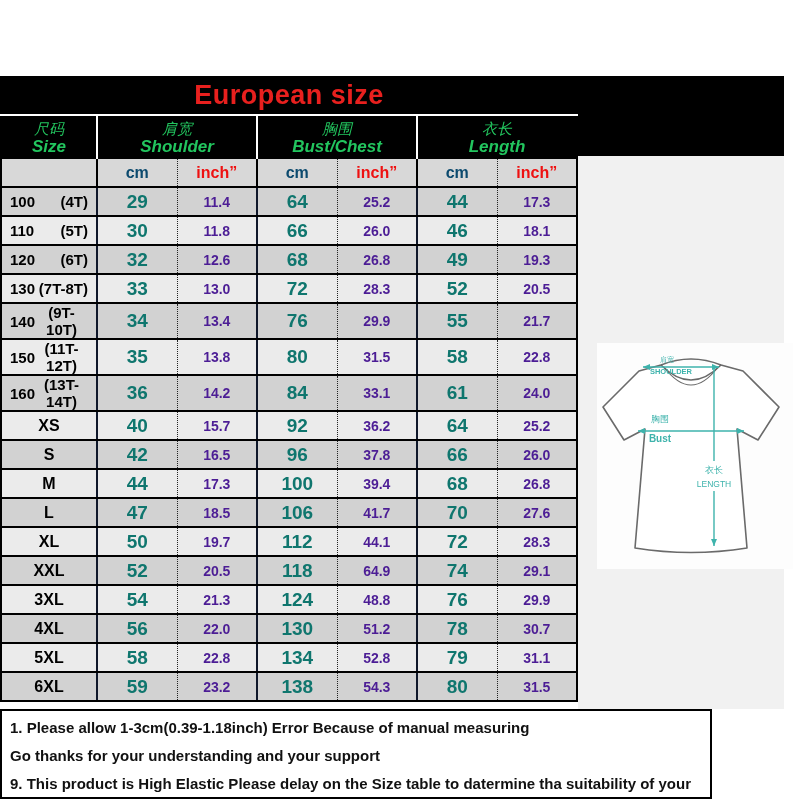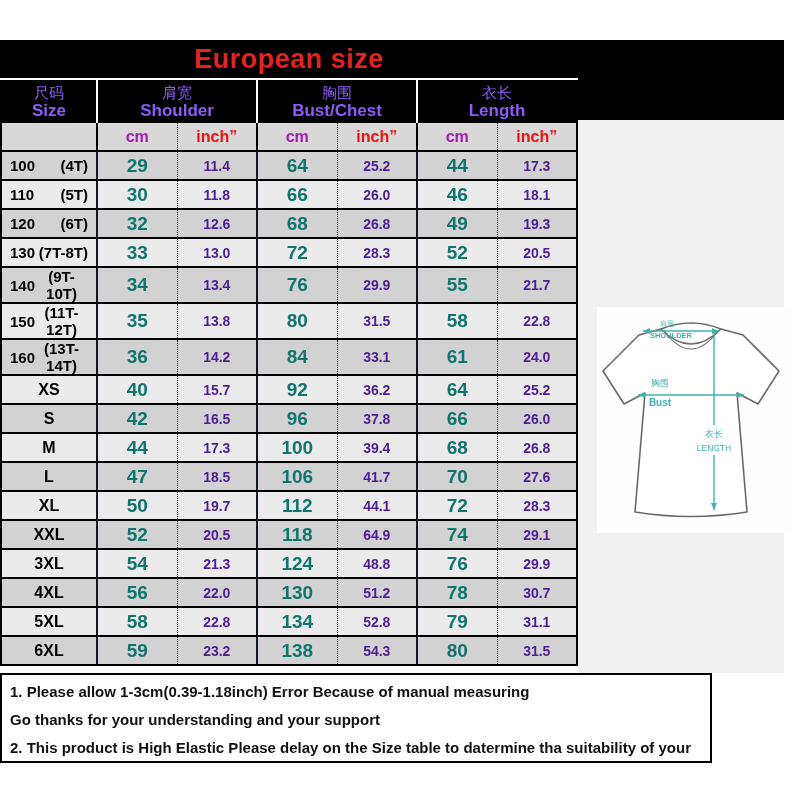--- a/index.html
+++ b/index.html
@@ -1,31 +1,31 @@
 <!DOCTYPE html>
 <html><head>
 <meta charset="utf-8">
 <style>
   html,body{margin:0;padding:0;}
   body{width:800px;height:800px;background:#ffffff;font-family:"Liberation Sans",sans-serif;overflow:hidden;}
   .sheet{position:relative;width:800px;height:800px;background:#fff;}
   .top-strip{height:40px;background:#fff;}
-  .main-row{display:flex;width:784px;height:633px;}
+  .main-row{display:flex;width:784px;height:633px;margin-top:36px;}
   .table-area{width:578px;box-sizing:border-box;}
   .title-bar{height:38px;background:#000;border-bottom:2px solid #ffffff;display:flex;align-items:center;justify-content:center;}
   .title-bar span{color:#e8201e;font-size:27px;font-weight:bold;letter-spacing:0.5px;}
   table.size-table{width:578px;border-collapse:collapse;table-layout:fixed;border:2px solid #000;}
   tr.group-row{height:41px;background:#000;}
-  tr.group-row th{color:#8b5cf6;font-weight:normal;padding:0;vertical-align:middle;}
+  tr.group-row th{color:#22c55e;font-weight:normal;padding:0;vertical-align:middle;font-style:italic;}
   tr.group-row th.sep{border-left:2px solid #fff;}
   .g-zh{font-size:15px;line-height:17px;}
   .g-en{font-size:17px;font-weight:bold;line-height:19px;}
   tr.unit-row{height:29px;background:#d8d8d8;}
   tr.unit-row td{text-align:center;font-size:16px;font-weight:bold;border-top:2px solid #000;border-bottom:2px solid #000;}
-  td.u-cm{color:#a21caf;border-left:2px solid #000;}
+  td.u-cm{color:#0c4a6e;border-left:2px solid #000;}
   td.u-inch{color:#ee1111;border-left:1px dotted #222;}
   tbody tr{height:29px;}
   tbody tr:nth-child(odd){background:#d2d2d2;}
   tbody tr:nth-child(even){background:#ebebeb;}
   tbody td{border-bottom:2px solid #000;text-align:center;vertical-align:middle;}
   td.size-cell{font-size:15px;font-weight:bold;color:#000;padding:0 8px;}
   .size-flex{display:flex;justify-content:space-between;align-items:center;}
   .size-center{display:block;text-align:center;font-size:16px;}
   td.v-cm{font-size:19px;font-weight:bold;color:#0f766e;border-left:2px solid #0f172a;}
   td.v-inch{font-size:14px;font-weight:bold;color:#4c1d95;border-left:1px dotted #222;}
@@ -336,15 +336,15 @@
             <text x="117" y="144" font-size="8.5" fill="#3eb3ac" text-anchor="middle">LENGTH</text>
           </svg>
         </div>
       </div>
     </div>
   </div>
 
   <div class="footer-box">
     <div class="note">1. Please allow 1-3cm(0.39-1.18inch) Error Because of manual measuring</div>
     <div class="note">Go thanks for your understanding and your support</div>
-    <div class="note">2. This product is High Elastic  Please delay on the Size table to datermine tha suitability of your</div>
+    <div class="note">9. This product is High Elastic  Please delay on the Size table to datermine tha suitability of your</div>
   </div>
 </div>
 
 </body></html>

